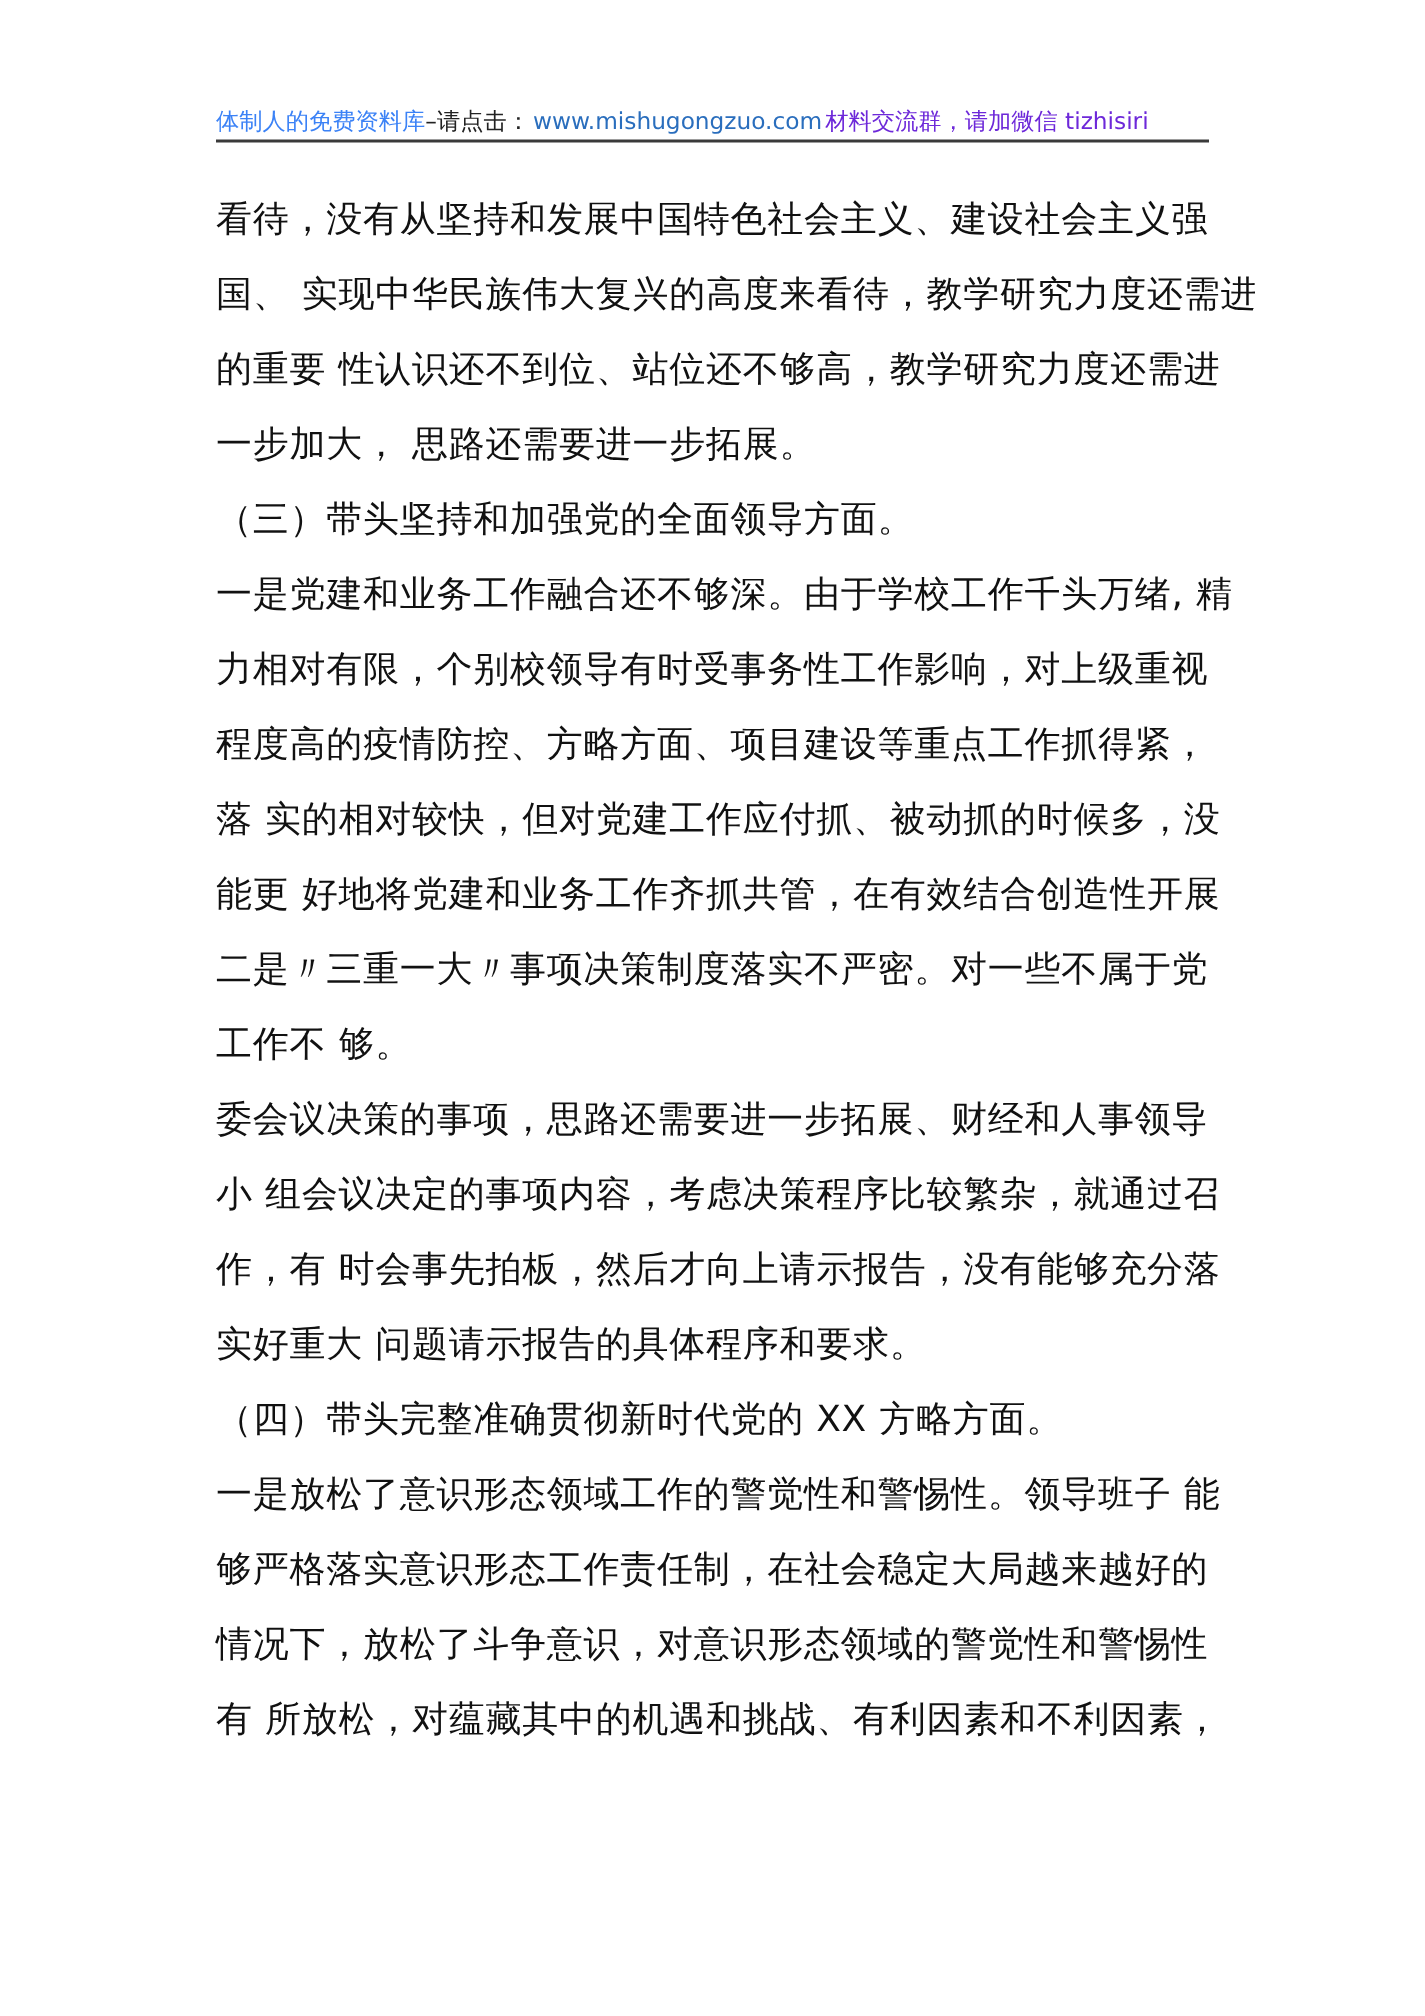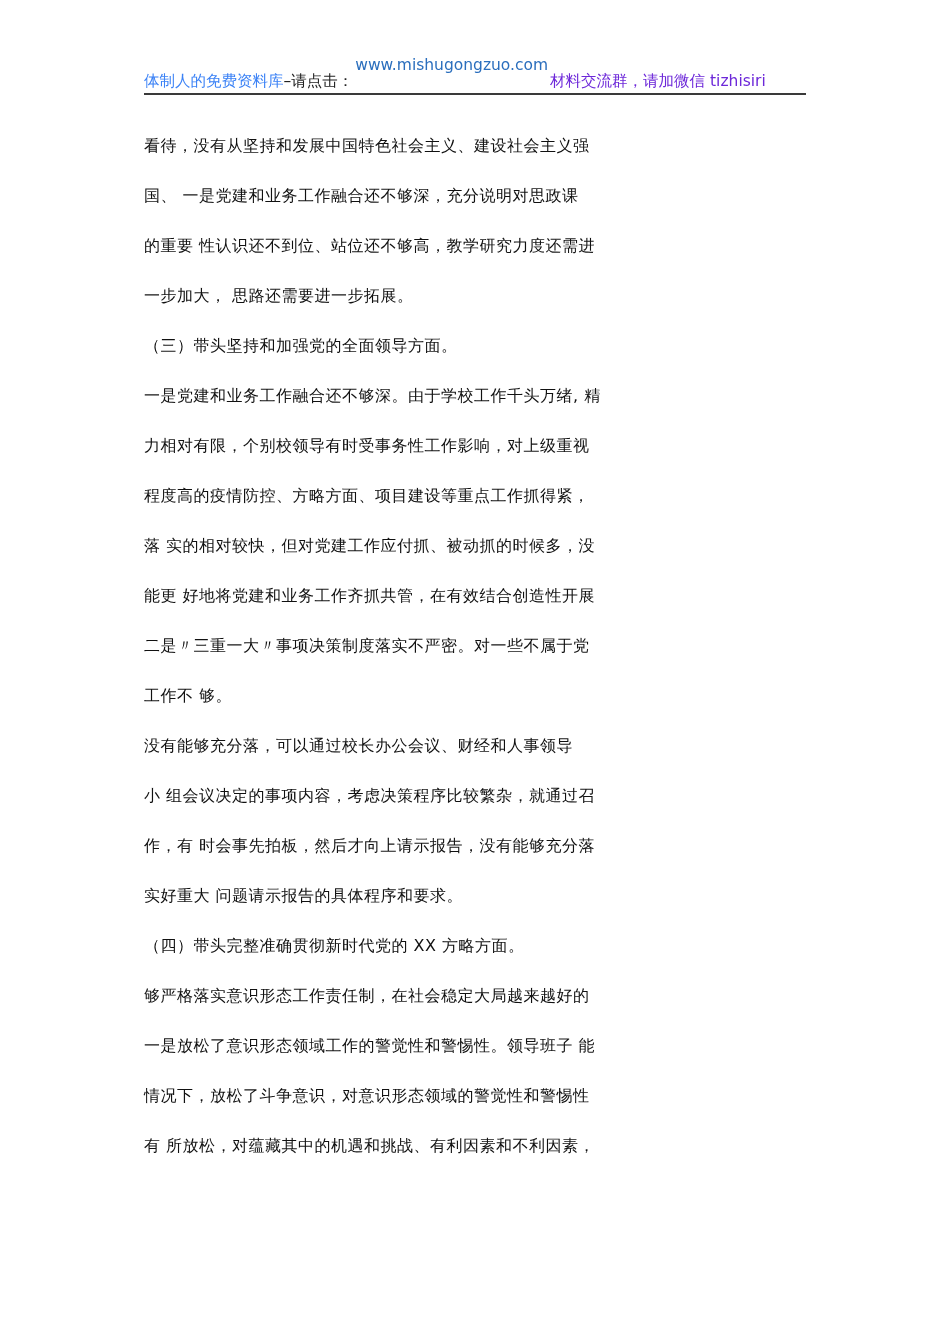--- a/index.html
+++ b/index.html
@@ -2,52 +2,52 @@
 <html><head>
   <meta charset="utf-8">
   <style>
     html, body { margin: 0; padding: 0; background: #ffffff; }
     body { width: 950px; height: 1344px; position: relative; overflow: hidden;
            font-family: "DejaVu Sans", "Liberation Sans", sans-serif; color: #111; }
     .header { position: absolute; left: 144px; top: 68px; width: 662px; height: 24px;
               display: flex; align-items: flex-end; white-space: nowrap; font-size: 15.5px; line-height: 22px; }
     .header .brand { color: #3b82f6; }
     .header .prompt { color: #222; text-align: right; }
-    .header .url { color: #2a6ebd; margin: 16px 2px; }
+    .header .url { color: #2a6ebd; margin: 0 2px; }
     .header .tail { color: #6d28d9; }
     .header-rule { position: absolute; left: 144px; top: 93px; width: 662px; height: 2px; background: #3a3a3a; }
     .content { position: absolute; left: 144px; top: 121px; width: 670px; }
-    .line { height: 50px; line-height: 50px; font-size: 16px; white-space: nowrap; letter-spacing: 0.5px; }
+    .line { height: 50px; line-height: 50px; font-size: 24px; white-space: nowrap; letter-spacing: 0.5px; }
   </style>
 </head>
 <body>
 
 <div class="header">
   <span class="brand">体制人的免费资料库</span>
   <span class="prompt">–请点击：</span>
   <span class="url">www.mishugongzuo.com</span>
   <span class="tail">材料交流群，请加微信 tizhisiri</span>
 </div>
 <div class="header-rule"></div>
 
 <div class="content">
   <div class="line">看待，没有从坚持和发展中国特色社会主义、建设社会主义强</div>
-  <div class="line">国、 一是党建和业务工作融合还不够深，充分说明对思政课</div>
+  <div class="line">国、 实现中华民族伟大复兴的高度来看待，教学研究力度还需进</div>
   <div class="line">的重要 性认识还不到位、站位还不够高，教学研究力度还需进</div>
   <div class="line">一步加大， 思路还需要进一步拓展。</div>
   <div class="line">（三）带头坚持和加强党的全面领导方面。</div>
   <div class="line">一是党建和业务工作融合还不够深。由于学校工作千头万绪, 精</div>
   <div class="line">力相对有限，个别校领导有时受事务性工作影响，对上级重视</div>
   <div class="line">程度高的疫情防控、方略方面、项目建设等重点工作抓得紧，</div>
   <div class="line">落 实的相对较快，但对党建工作应付抓、被动抓的时候多，没</div>
   <div class="line">能更 好地将党建和业务工作齐抓共管，在有效结合创造性开展</div>
   <div class="line">二是〃三重一大〃事项决策制度落实不严密。对一些不属于党</div>
   <div class="line">工作不 够。</div>
-  <div class="line">没有能够充分落，可以通过校长办公会议、财经和人事领导</div>
+  <div class="line">委会议决策的事项，思路还需要进一步拓展、财经和人事领导</div>
   <div class="line">小 组会议决定的事项内容，考虑决策程序比较繁杂，就通过召</div>
   <div class="line">作，有 时会事先拍板，然后才向上请示报告，没有能够充分落</div>
   <div class="line">实好重大 问题请示报告的具体程序和要求。</div>
   <div class="line">（四）带头完整准确贯彻新时代党的 XX 方略方面。</div>
+  <div class="line">一是放松了意识形态领域工作的警觉性和警惕性。领导班子 能</div>
   <div class="line">够严格落实意识形态工作责任制，在社会稳定大局越来越好的</div>
-  <div class="line">一是放松了意识形态领域工作的警觉性和警惕性。领导班子 能</div>
   <div class="line">情况下，放松了斗争意识，对意识形态领域的警觉性和警惕性</div>
   <div class="line">有 所放松，对蕴藏其中的机遇和挑战、有利因素和不利因素，</div>
 </div>
 
 </body></html>

